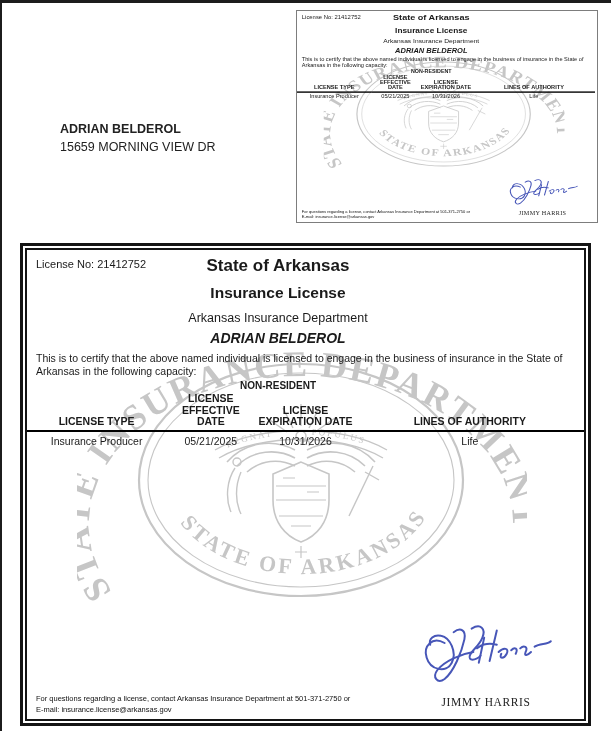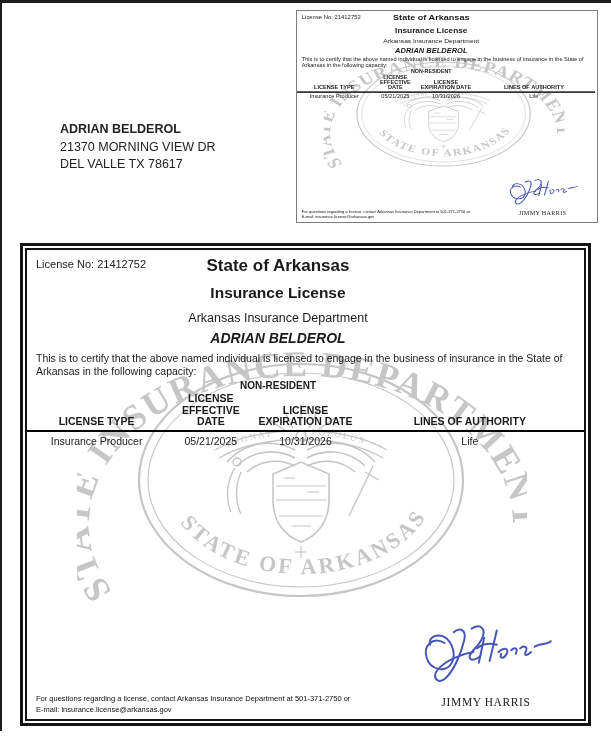--- a/index.html
+++ b/index.html
@@ -51,22 +51,21 @@
   }
 </style>
 </head>
 <body>
 
 <div class="edge-top"></div>
 <div class="edge-left"></div>
 
 <div class="address">
   <div class="addr-name">ADRIAN BELDEROL</div>
-  <div>21370 MORNING VIEW DR</div>
-  <div>DEL VALLE TX 78617</div>
+  <div>15659 MORNING VIEW DR</div>
 </div>
 
 <div class="license-outer">
   <div class="license-inner" id="license-master">
 
     <div class="lic-no">License No: 21412752</div>
 
     <div class="cwrap t-state">State of Arkansas</div>
     <div class="cwrap t-doc">Insurance License</div>
     <div class="cwrap t-dept">Arkansas Insurance Department</div>

